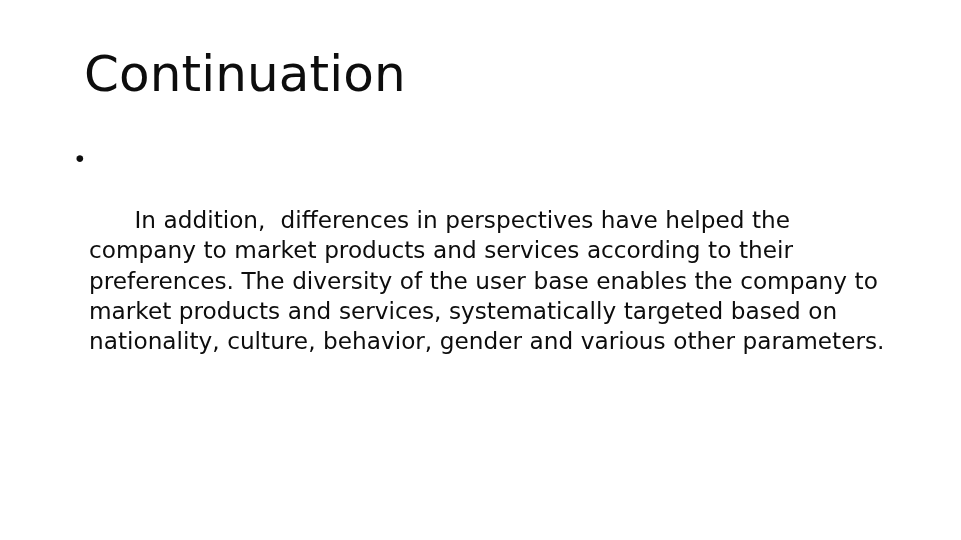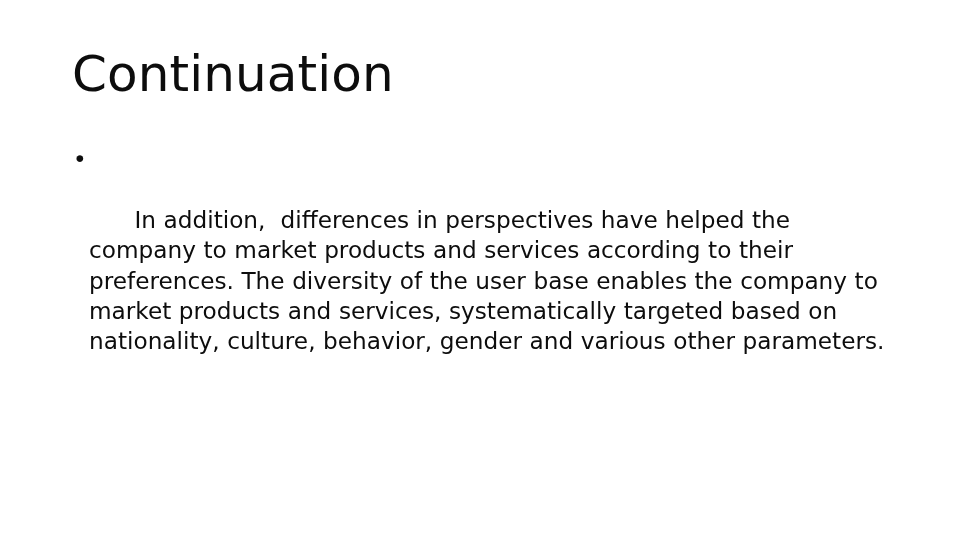--- a/index.html
+++ b/index.html
@@ -16,21 +16,21 @@
   }
   .slide {
     position: relative;
     width: 961px;
     height: 540px;
     background: #ffffff;
     box-sizing: border-box;
   }
   .slide-title {
     position: absolute;
-    left: 72px;
+    left: 84px;
     top: 46px;
     width: 820px;
     font-size: 50px;
     line-height: 1.12;
     font-weight: 400;
     color: #0d0d0d;
     letter-spacing: 0.1px;
     white-space: nowrap;
   }
   .body-block {

